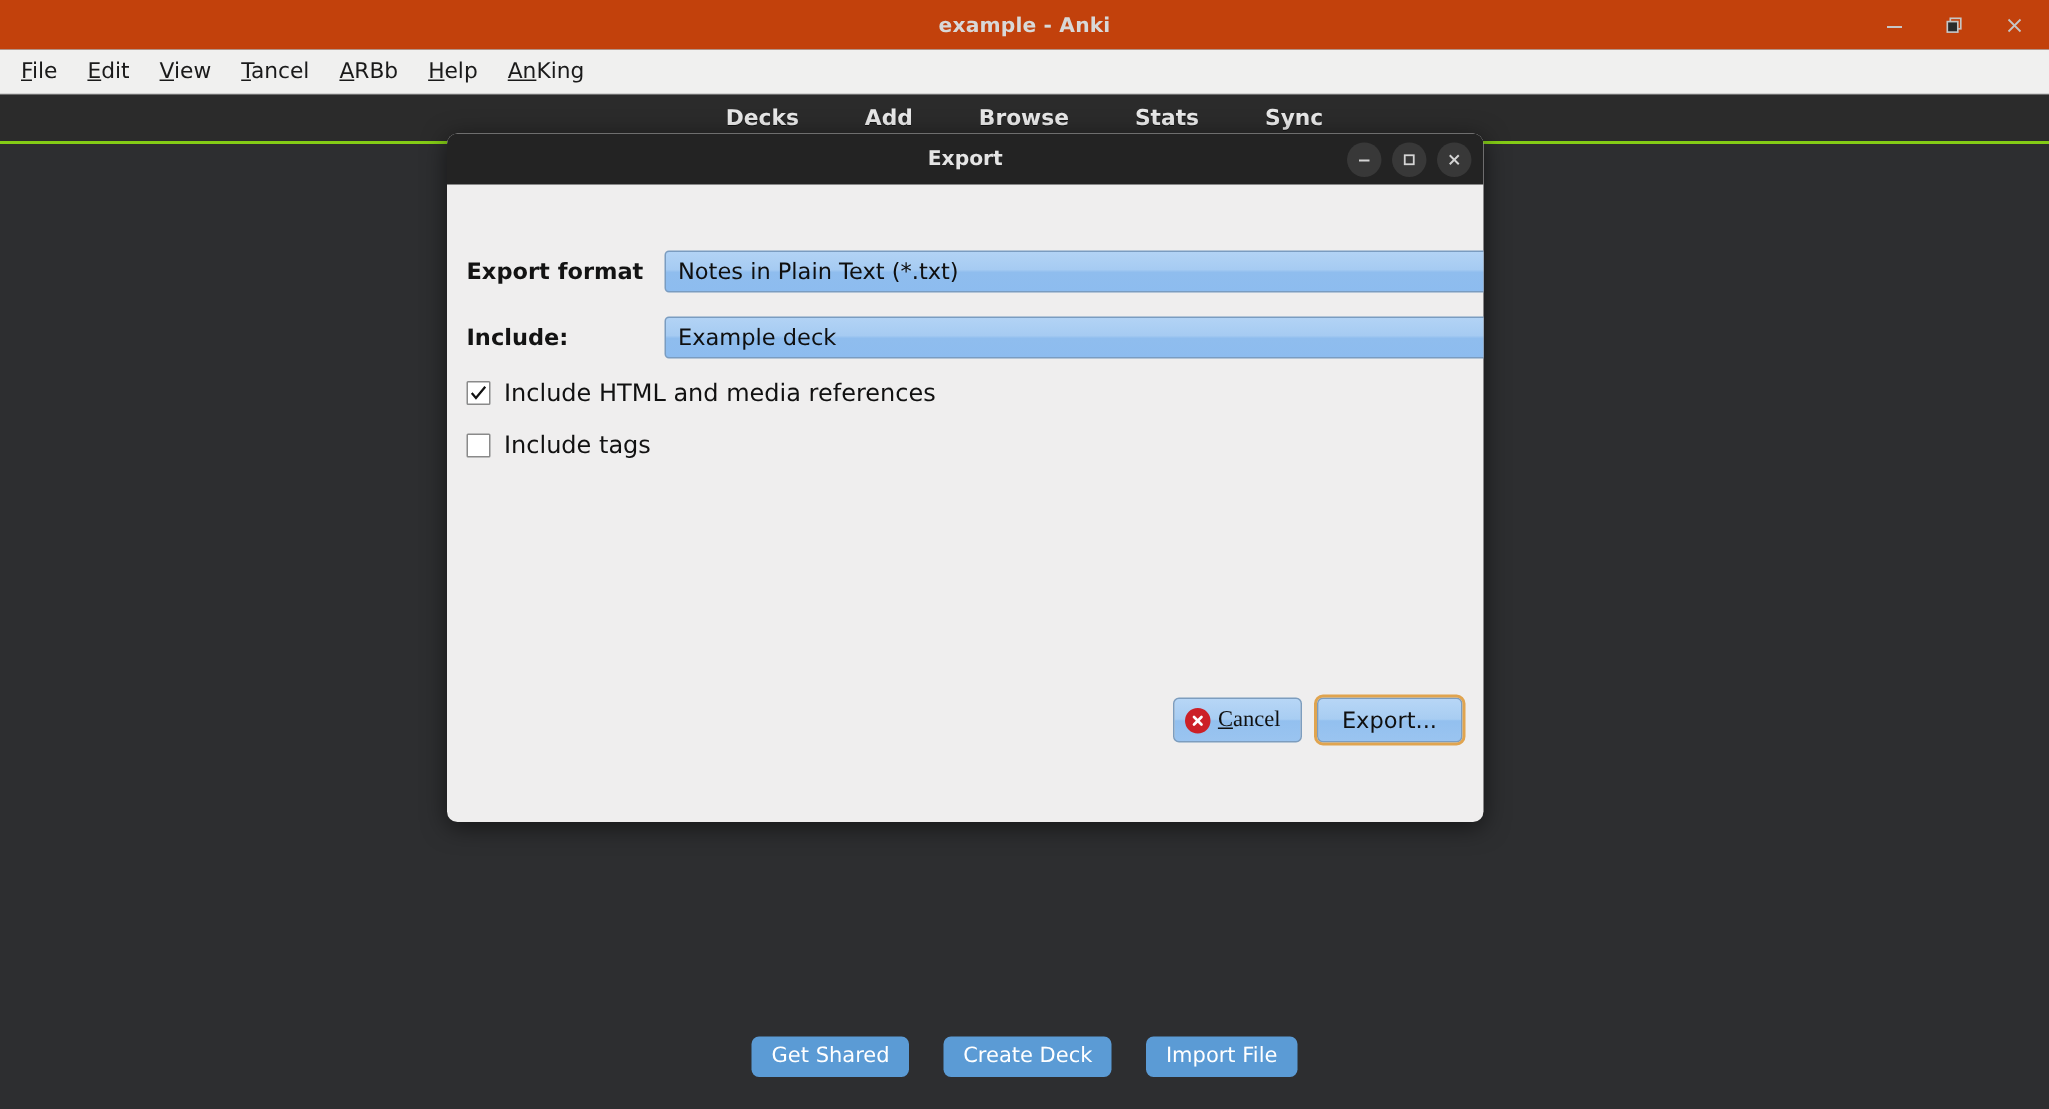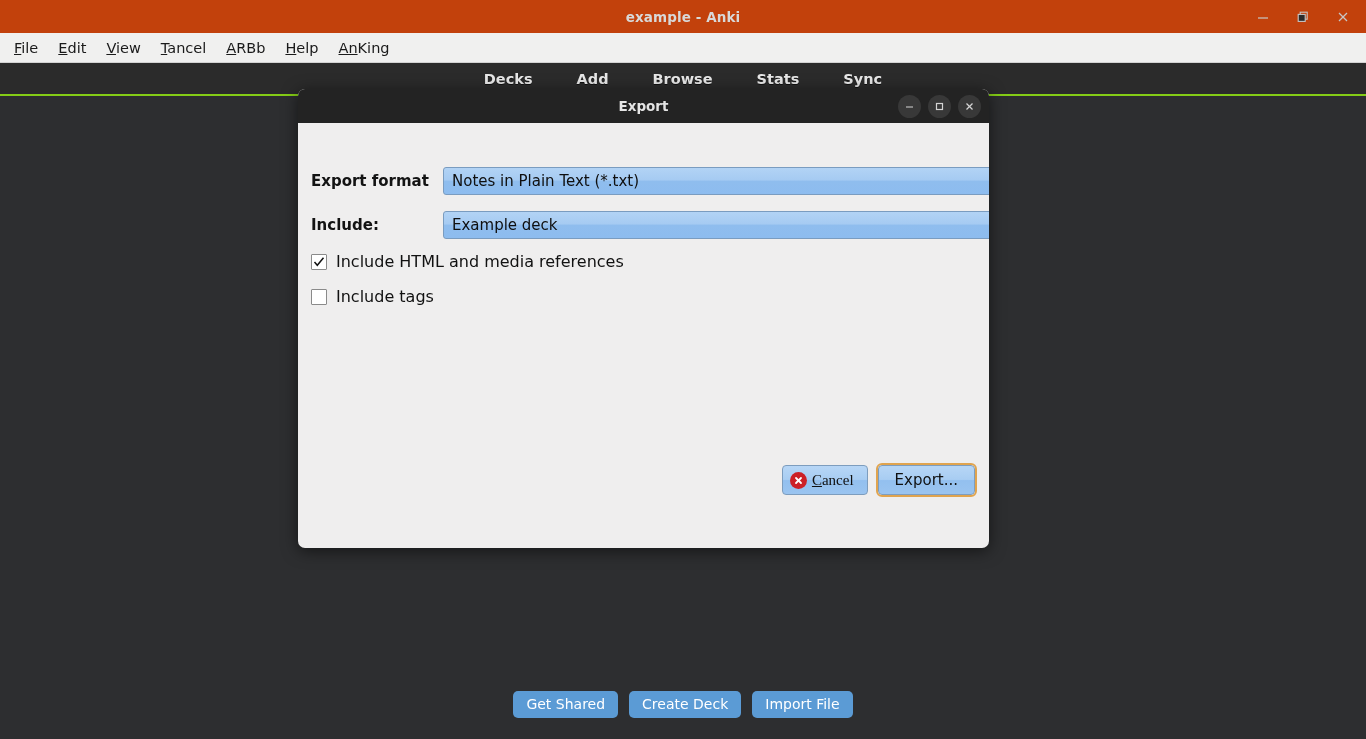--- a/index.html
+++ b/index.html
@@ -109,21 +109,21 @@
   
   .bottom-bar {
     position: absolute;
     left: 0;
     top: 688px;
     width: 1366px;
     height: 33px;
     display: flex;
     align-items: center;
     justify-content: center;
-    gap: 11px;
+    gap: 23px;
   }
   .deck-btn {
     background: #5b9bd5;
     color: #ffffff;
     font-size: 14px;
     border: none;
     border-radius: 5px;
     padding: 5px 13px 6px 13px;
     line-height: 1.15;
     cursor: default;

